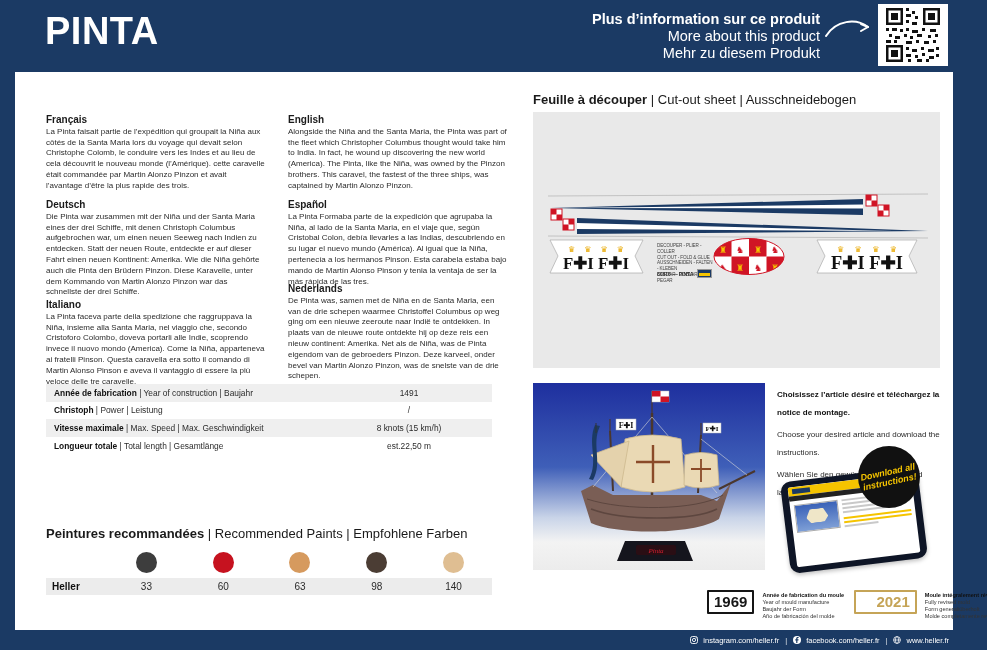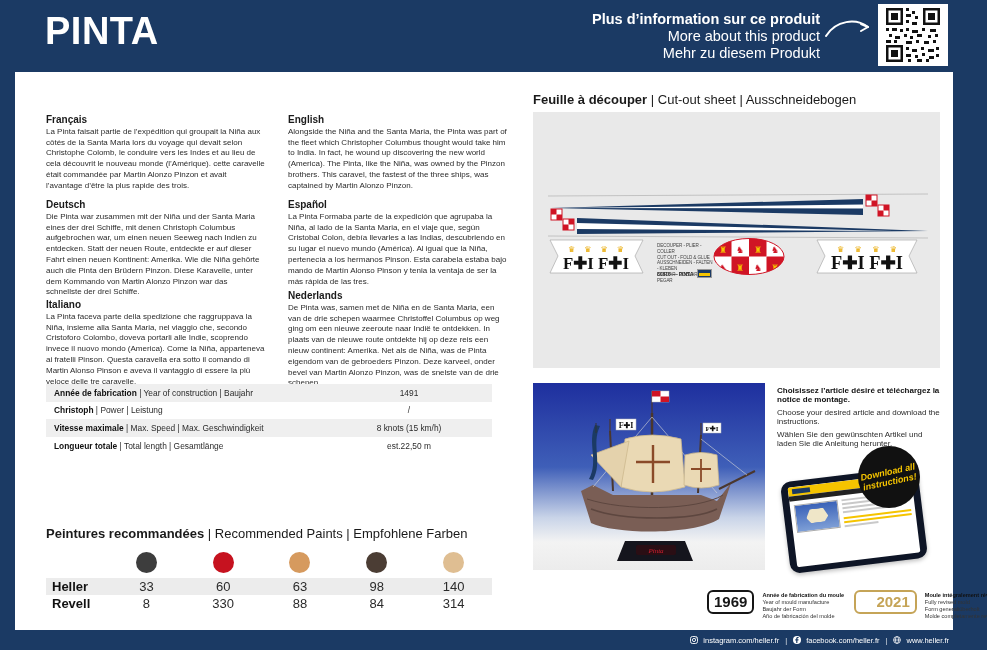--- a/index.html
+++ b/index.html
@@ -20,68 +20,68 @@
   h2.sec b { font-weight:800; }
 
   
   .lang { position:absolute; width:219px; font-size:8px; line-height:10.8px; color:#2b2b2b; }
   .lang .lbl { font-weight:800; font-size:10px; margin-bottom:1px; color:#1a1a1a; }
   .lang0 { left:31px;  top:43px; }
   .lang1 { left:273px; top:43px; }
   .lang2 { left:31px;  top:128px; }
   .lang3 { left:273px; top:128px; }
   .lang4 { left:31px;  top:228px; }
-  .lang5 { left:273px; top:219px; }
+  .lang5 { left:273px; top:212px; }
 
   
   .specs { position:absolute; left:31px; top:312px; width:446px; }
   .spec-row { display:flex; align-items:center; height:17.6px; font-size:8.4px; color:#2b2b2b; padding-left:8px; }
   .spec-row:nth-child(odd) { background:#efefef; }
   .spec-row .lab { flex:1; } .spec-row .lab b { font-weight:800; color:#111; }
   .spec-row .val { width:150px; text-align:center; margin-right:8px; }
 
   
-  .paints { position:absolute; left:31px; top:477px; width:446px; font-size:13px; color:#2b2b2b; }
+  .paints { position:absolute; left:31px; top:477px; width:446px; font-size:10px; color:#2b2b2b; }
   .p-row { display:flex; align-items:center; }
   .p-row .brand { width:62px; font-weight:800; padding-left:6px; color:#111; }
   .p-row .cell { flex:1; text-align:center; }
   .sw-row { height:29px; }
   .swatch { width:21px; height:21px; border-radius:50%; display:inline-block; }
   .num-row { height:17px; }
   .num-row.heller { background:#ececec; }
 
   
   .panel { position:absolute; left:518px; top:40px; width:407px; height:256px; background:#e9e9e9; }
   .cut-txt { position:absolute; left:124px; top:131px; width:56px; font-size:4.6px; line-height:5.8px; color:#444; letter-spacing:-.1px; }
   .cut-ref { position:absolute; left:124px; top:157px; font-size:5px; font-weight:800; color:#333; display:flex; gap:4px; align-items:center; }
   .mini-logo { width:15px; height:9px; background:#1b3a64; border:1px solid #999; position:relative; }
   .mini-logo:after { content:""; position:absolute; left:1px; right:1px; bottom:1px; height:3px; background:#f5c400; }
 
   .ship { position:absolute; left:518px; top:311px; width:232px; height:187px; }
 
-  .choose { position:absolute; left:762px; top:314px; width:167px; font-size:8px; line-height:9px; color:#2b2b2b; }
+  .choose { position:absolute; left:762px; top:314px; width:167px; font-size:8px; line-height:18px; color:#2b2b2b; }
   .choose .fr { font-weight:800; color:#111; margin-bottom:4px; }
   .choose .en { margin-bottom:4px; }
 
   .tablet { position:absolute; left:770px; top:402px; width:138px; height:92px; background:#0e1526; border-radius:10px; padding:6px 7px; transform:rotate(-7deg); box-shadow:0 2px 4px rgba(0,0,0,.25); }
   .t-screen { width:100%; height:100%; background:#fff; border-radius:2px; overflow:hidden; }
   .t-yellow { height:9px; background:#f5c400; display:flex; align-items:center; }
   .t-yellow i { display:block; width:18px; height:5px; margin-left:4px; background:#1b3a64; }
   .t-dark { height:5px; background:#222; }
   .t-body { display:flex; gap:4px; padding:4px; }
   .t-boxart { width:44px; height:28px; background:linear-gradient(180deg,#3a62b8,#7e9fd6); border:1px solid #aaa; position:relative; }
   .t-boxart:after { content:""; position:absolute; left:10px; top:5px; width:22px; height:14px; background:#efe6c8; clip-path:polygon(0 60%,20% 0,80% 0,100% 60%,80% 100%,20% 100%); }
   .t-lines { flex:1; }
   .t-lines i { display:block; height:2px; background:#c9c9c9; margin-bottom:2px; }
   .t-lines i.y { background:#f5c400; }
   .badge { position:absolute; left:843px; top:374px; width:62px; height:62px; background:#111; border-radius:50%; display:flex; align-items:center; justify-content:center; }
   .badge .b-in { transform:rotate(-12deg); text-align:center; color:#f5c400; font-size:9px; font-weight:800; font-style:italic; line-height:10px; }
 
   .mold { position:absolute; left:692px; top:518px; display:flex; align-items:flex-start; gap:8px; }
-  .mold .yr { border:2.5px solid #151515; border-radius:6px; font-size:15px; font-weight:800; color:#151515; padding:1px 5px; line-height:18px; }
+  .mold .yr { border:2.5px solid #151515; border-radius:1px; font-size:15px; font-weight:800; color:#151515; padding:1px 5px; line-height:18px; }
   .mold .yr.gold { border-color:#c5a457; color:#c5a457;padding-left:20px; }
   .mold .ml { width:84px; font-size:5.6px; line-height:7px; color:#333; padding-top:2px; }
   .mold .ml .b { font-weight:800; color:#111; }
 
   
   .footer { position:absolute; left:0; bottom:0; width:987px; height:20px; background:#1b3a64; display:flex; align-items:center; justify-content:flex-end; padding-right:38px; gap:5px; color:#fff; font-size:7.5px; }
   .footer .sep { opacity:.85; margin:0 1px; }
   .f-ic { display:block; }
 </style>
 </head>
@@ -216,28 +216,20 @@
         <span class="cell"><i class="swatch" style="background-color: rgb(223, 190, 146);"></i></span>
       </div>
       <div class="p-row num-row heller">
         <span class="brand">Heller</span>
         <span class="cell">33</span>
         <span class="cell">60</span>
         <span class="cell">63</span>
         <span class="cell">98</span>
         <span class="cell">140</span>
       </div>
-      <div class="p-row num-row">
-        <span class="brand">Revell</span>
-        <span class="cell">8</span>
-        <span class="cell">330</span>
-        <span class="cell">88</span>
-        <span class="cell">84</span>
-        <span class="cell">314</span>
-      </div>
     </div>
 
     <h2 class="sec" style="left:518px; top:20px;"><b>Feuille à découper</b><span> | Cut-out sheet | Ausschneidebogen</span></h2>
 
     <div class="panel">
       <svg width="407" height="256" viewBox="0 0 407 256">
 
         <line x1="15" y1="84" x2="395" y2="82" stroke="#c2c2c2" stroke-width="1"></line>
         <line x1="15" y1="124" x2="395" y2="126" stroke="#c2c2c2" stroke-width="1"></line>
 

